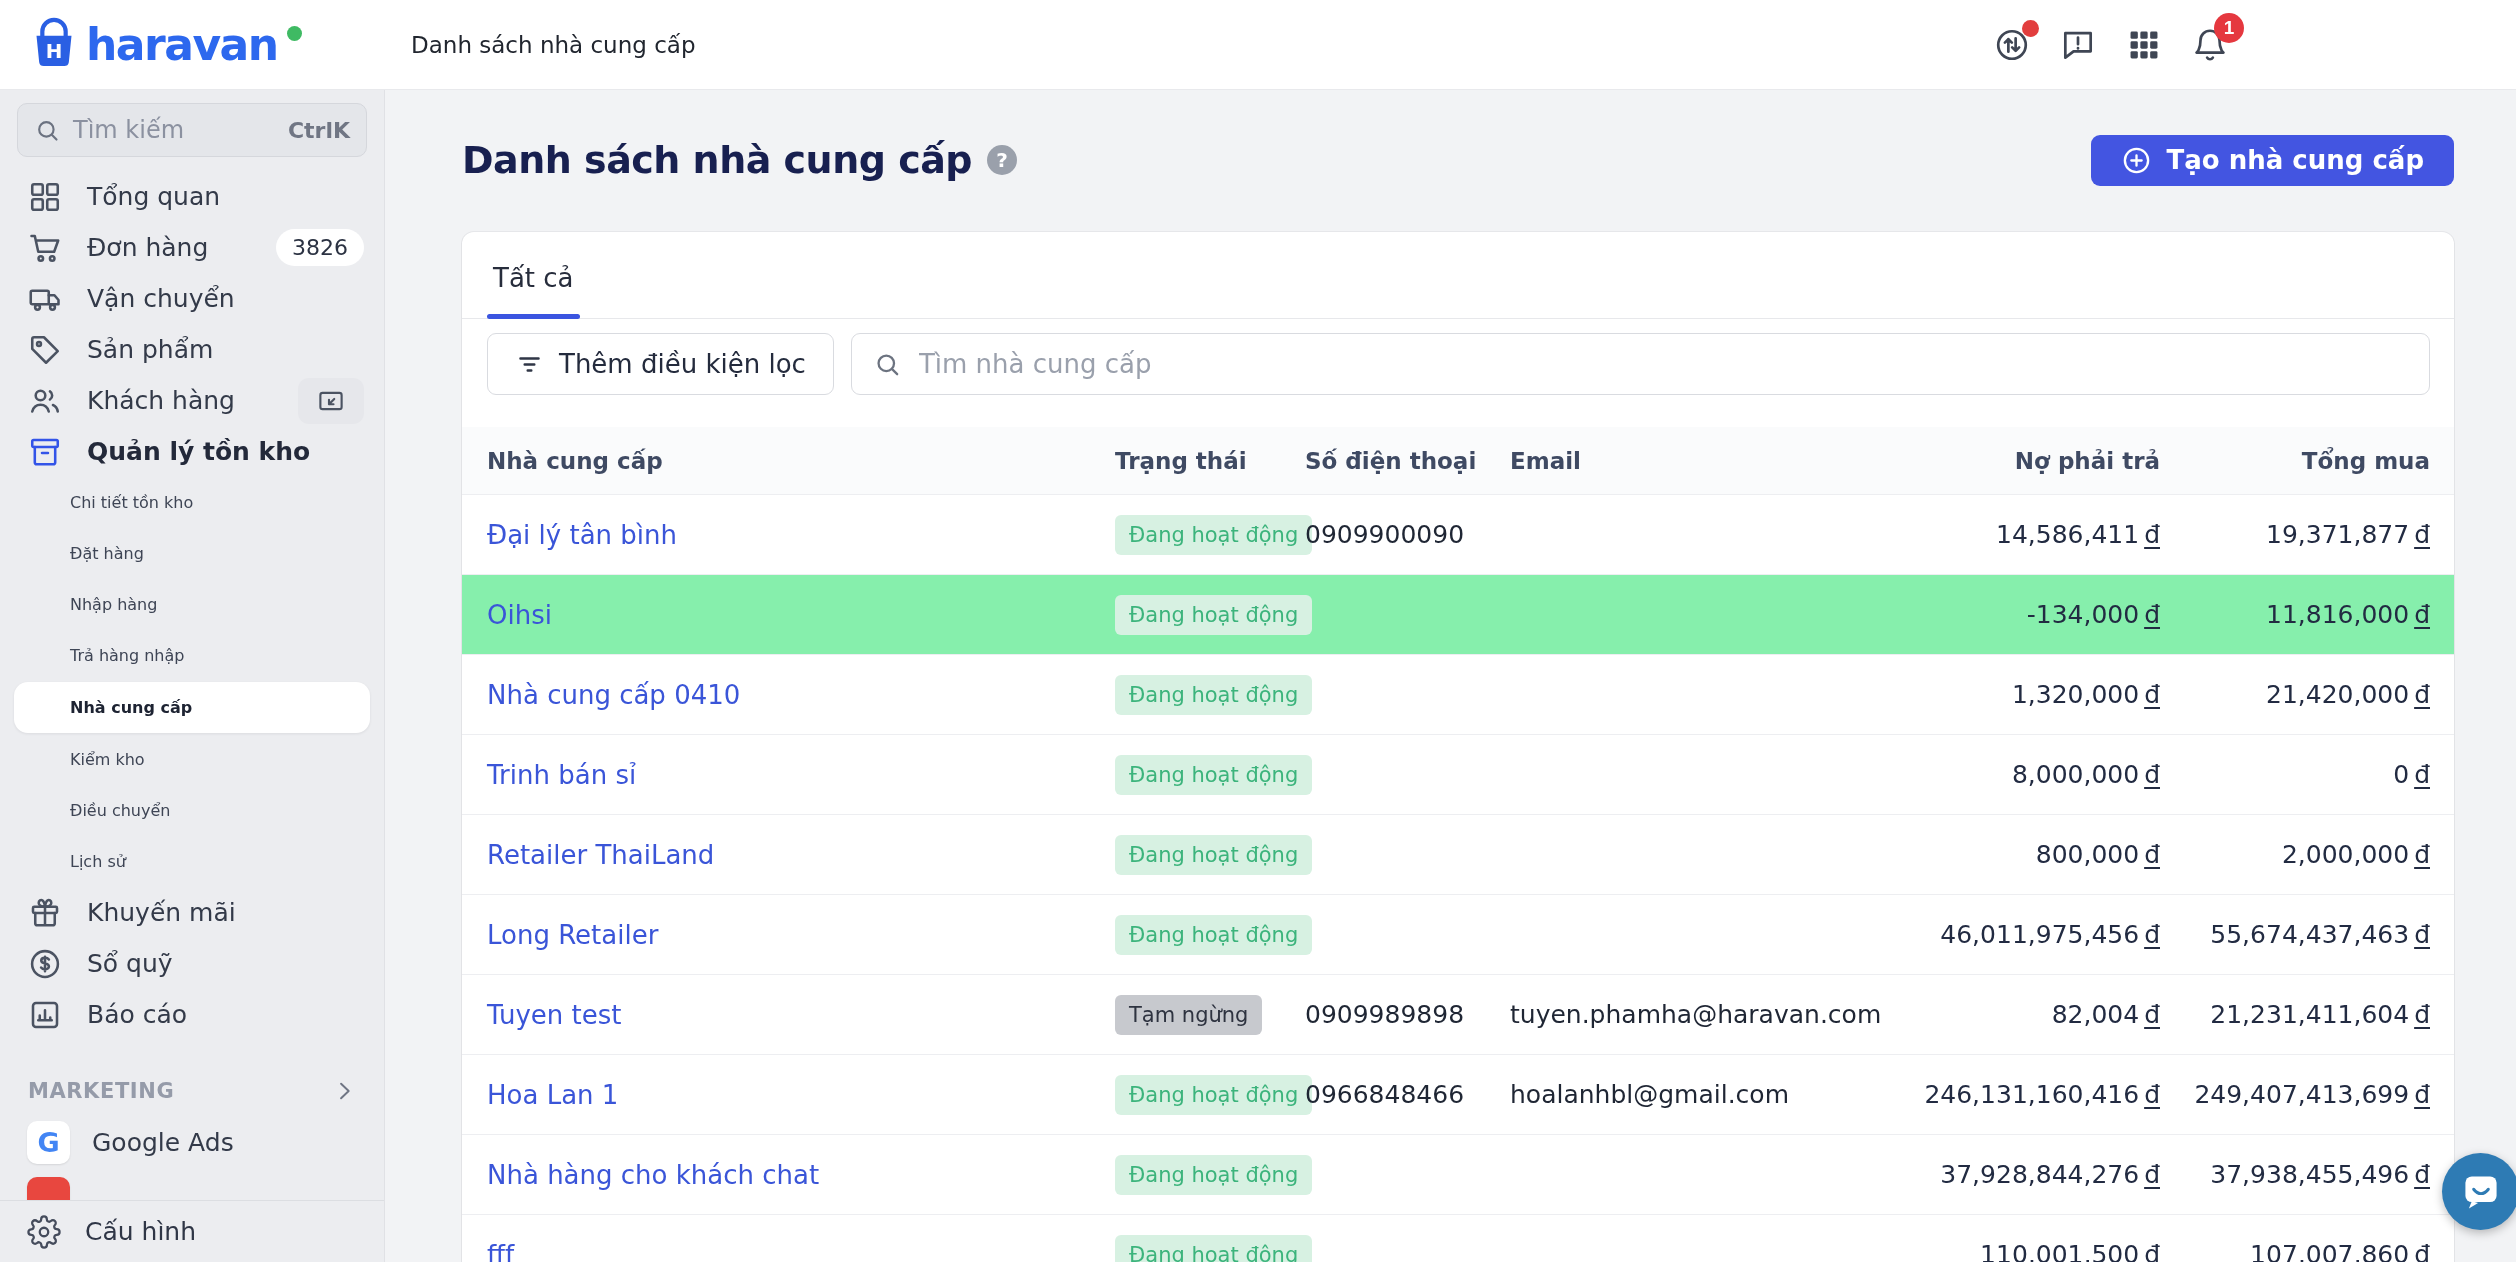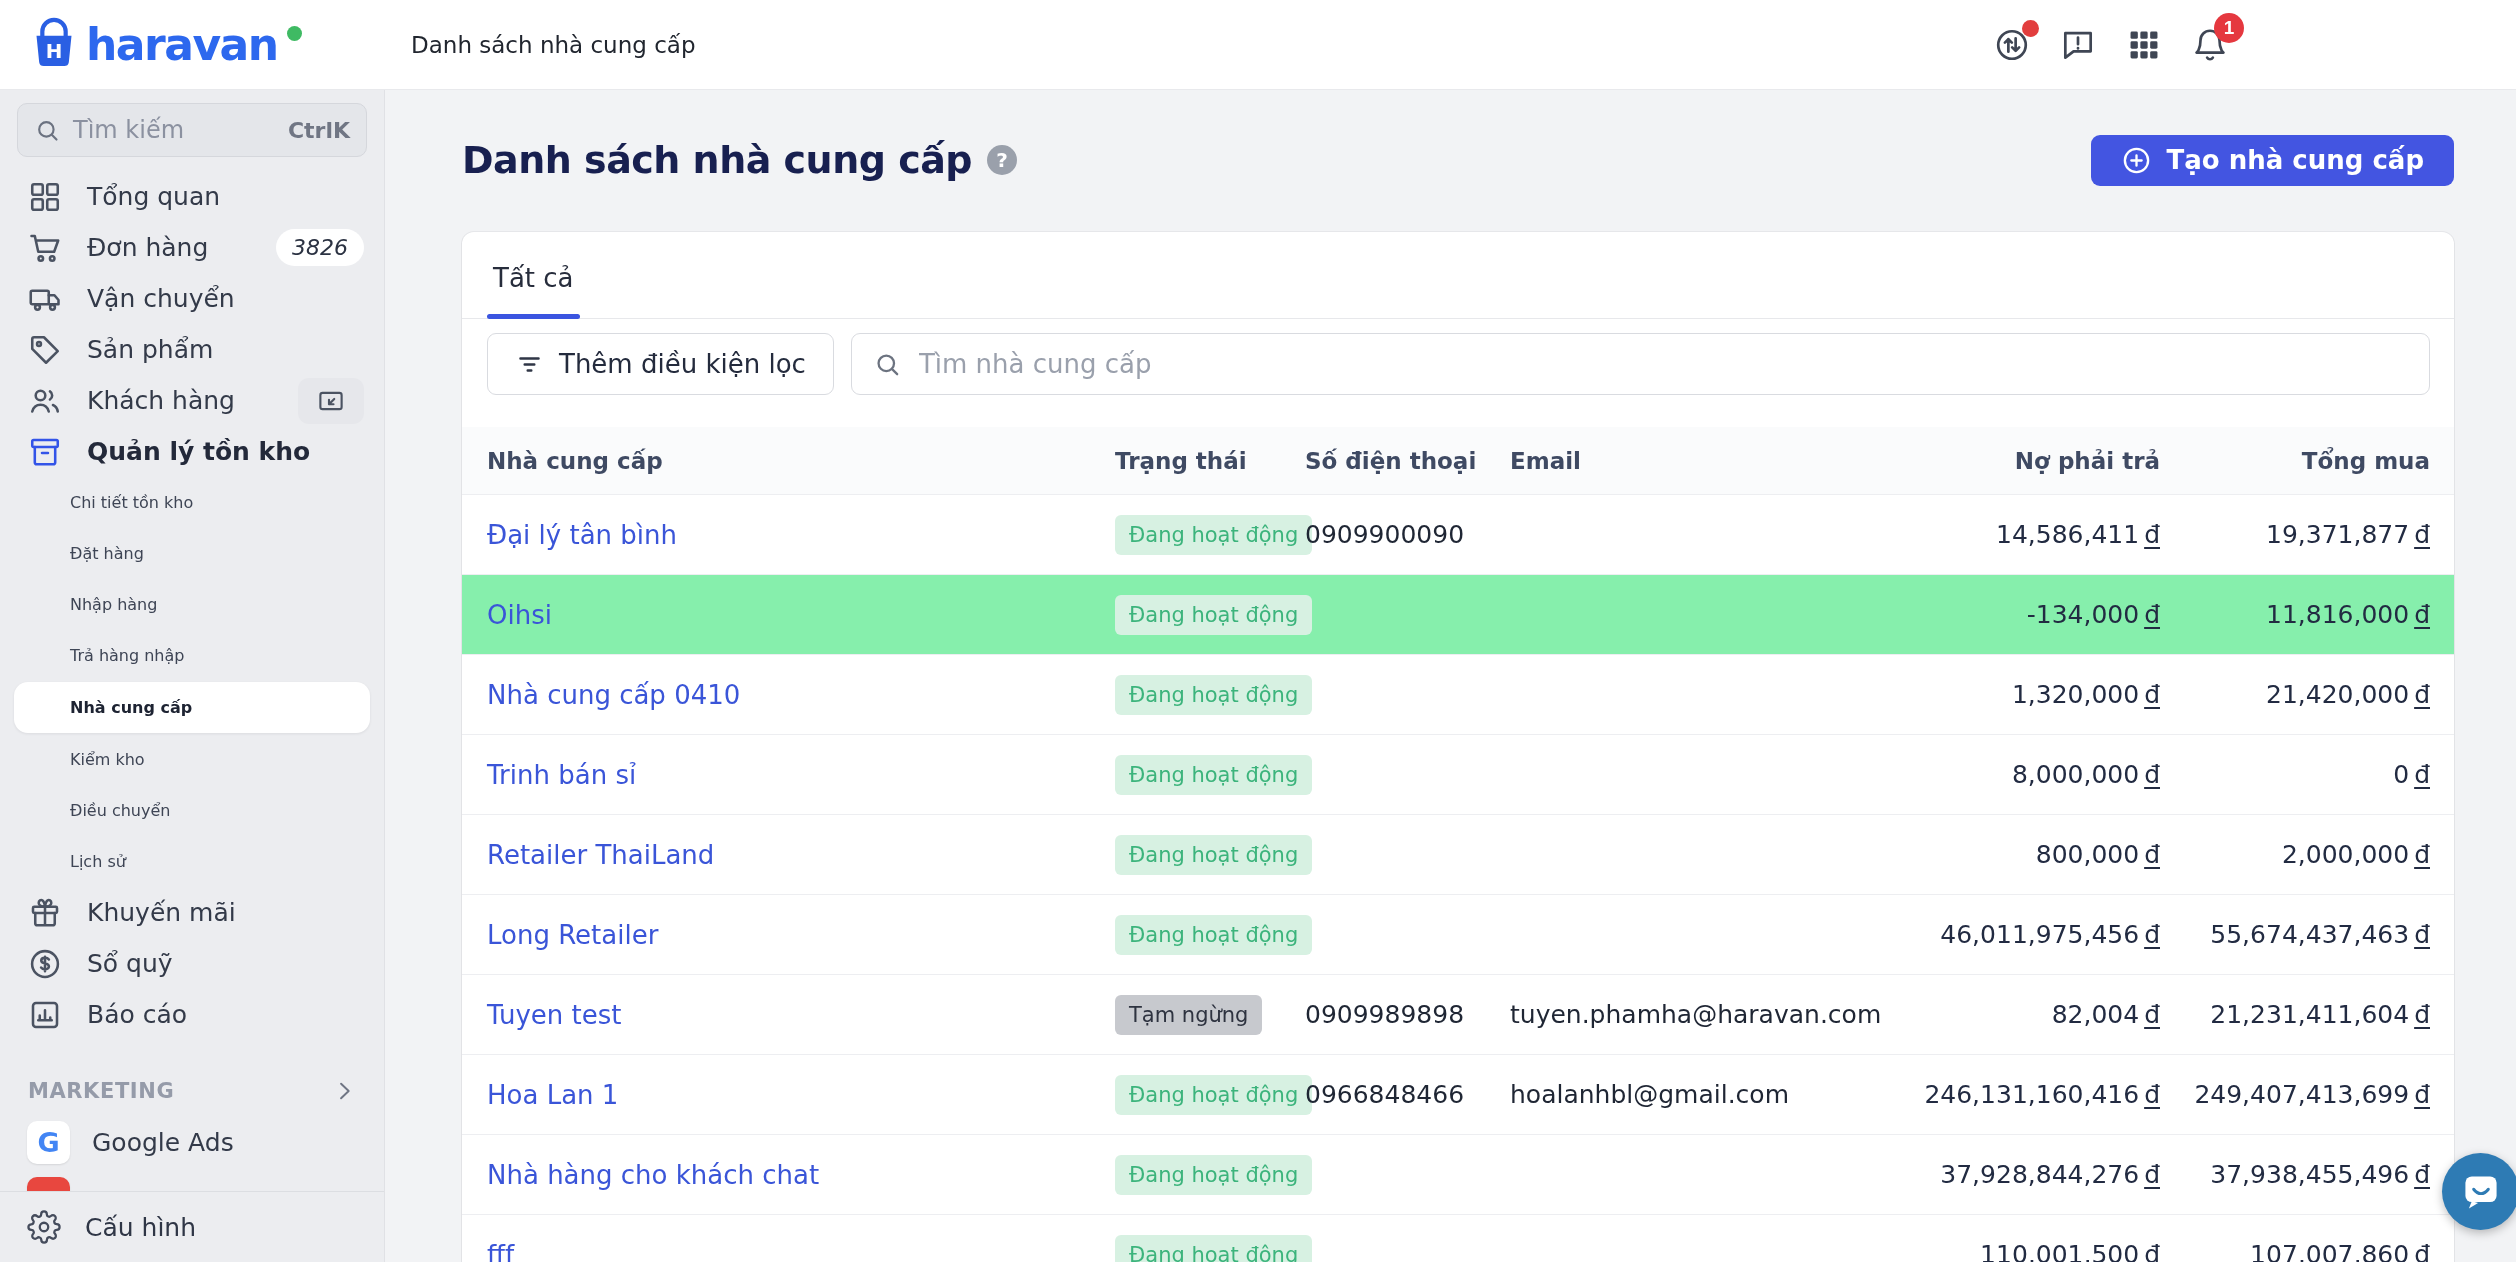--- a/index.html
+++ b/index.html
@@ -34,32 +34,32 @@
   .sb-search{margin:13px 17px 4px;height:54px;background:#e4e6ea;border:1px solid #d5d7dc;border-radius:10px;
     display:flex;align-items:center;gap:12px;padding:0 16px;cursor:text;}
   .sb-search .icn{width:27px;height:27px;color:#6b7280;}
   .sb-search .ph{font-size:24px;color:#8b91a0;}
   .sb-search .kbd{margin-left:auto;font-size:22px;color:#707684;font-weight:600;}
   .sb-nav{flex:1;overflow:hidden;padding-top:10px;}
   .nav-item{height:51px;display:flex;align-items:center;padding:0 20px 0 27px;gap:24px;font-size:25px;color:#333a49;cursor:pointer;}
   .nav-item .icn{width:36px;height:36px;color:#4b5362;flex:none;}
   .nav-item.bold{font-weight:700;color:#23293a;}
   .nav-item.bold .icn{color:#3354e8;}
-  .badge-pill{margin-left:auto;background:#fff;border-radius:999px;padding:6px 16px;font-size:22px;color:#2b3242;font-style:italic;}
+  .badge-pill{margin-left:auto;background:#fff;border-radius:999px;padding:6px 16px;font-size:22px;color:#2b3242;}
   .trail-btn{margin-left:auto;width:66px;height:46px;background:#e6e7eb;border-radius:11px;display:flex;align-items:center;justify-content:center;color:#70768  4;color:#6f7584;cursor:pointer;}
   .trail-btn .icn{width:30px;height:30px;}
   .nav-sub{height:51px;display:flex;align-items:center;padding-left:70px;font-size:16px;color:#3e4555;cursor:pointer;}
   .nav-sub.active{background:#fff;border-radius:14px;margin:1px 14px;padding-left:56px;font-weight:700;color:#1d2332;box-shadow:0 1px 3px rgba(20,24,34,.08);}
   .nav-section{margin-top:28px;height:46px;display:flex;align-items:center;padding:0 26px 0 28px;font-size:21px;font-weight:700;letter-spacing:.6px;color:#959ba9;cursor:pointer;}
   .nav-section .icn{width:28px;height:28px;color:#6f7584;margin-left:auto;}
   .nav-app{height:56px;display:flex;align-items:center;gap:22px;padding:0 27px;font-size:25px;color:#333a49;cursor:pointer;}
   .app-box{width:43px;height:43px;background:#fff;border-radius:10px;display:flex;align-items:center;justify-content:center;
     font-size:27px;font-weight:700;color:#4285F4;box-shadow:0 1px 2px rgba(0,0,0,.10);flex:none;}
   .app-box.red{background:#e8473f;}
-  .sb-bottom{border-top:1px solid #dcdee2;height:71px;display:flex;align-items:center;gap:24px;padding:0 27px;font-size:25px;color:#2f3646;font-weight:500;cursor:pointer;background:#ecedf0;}
+  .sb-bottom{border-top:1px solid #dcdee2;height:62px;display:flex;align-items:center;gap:24px;padding:0 27px;font-size:25px;color:#2f3646;font-weight:500;cursor:pointer;background:#ecedf0;}
   .sb-bottom .icn{width:34px;height:34px;color:#454c5c;}
 
   
   .main{flex:1;padding:38px 62px 0 77px;overflow:hidden;}
   .page-head{display:flex;align-items:center;height:64px;}
   .page-title{font-size:38px;font-weight:700;color:#182050;letter-spacing:-.5px;}
   .help{width:30px;height:30px;border-radius:50%;background:#9aa0ab;color:#fff;font-size:20px;font-weight:700;
     display:flex;align-items:center;justify-content:center;margin-left:15px;cursor:pointer;}
   .create-btn{margin-left:auto;height:51px;padding:0 30px;background:#4355e1;border:none;border-radius:9px;color:#fff;
     font-size:26px;font-weight:600;display:flex;align-items:center;gap:15px;cursor:pointer;font-family:inherit;}

